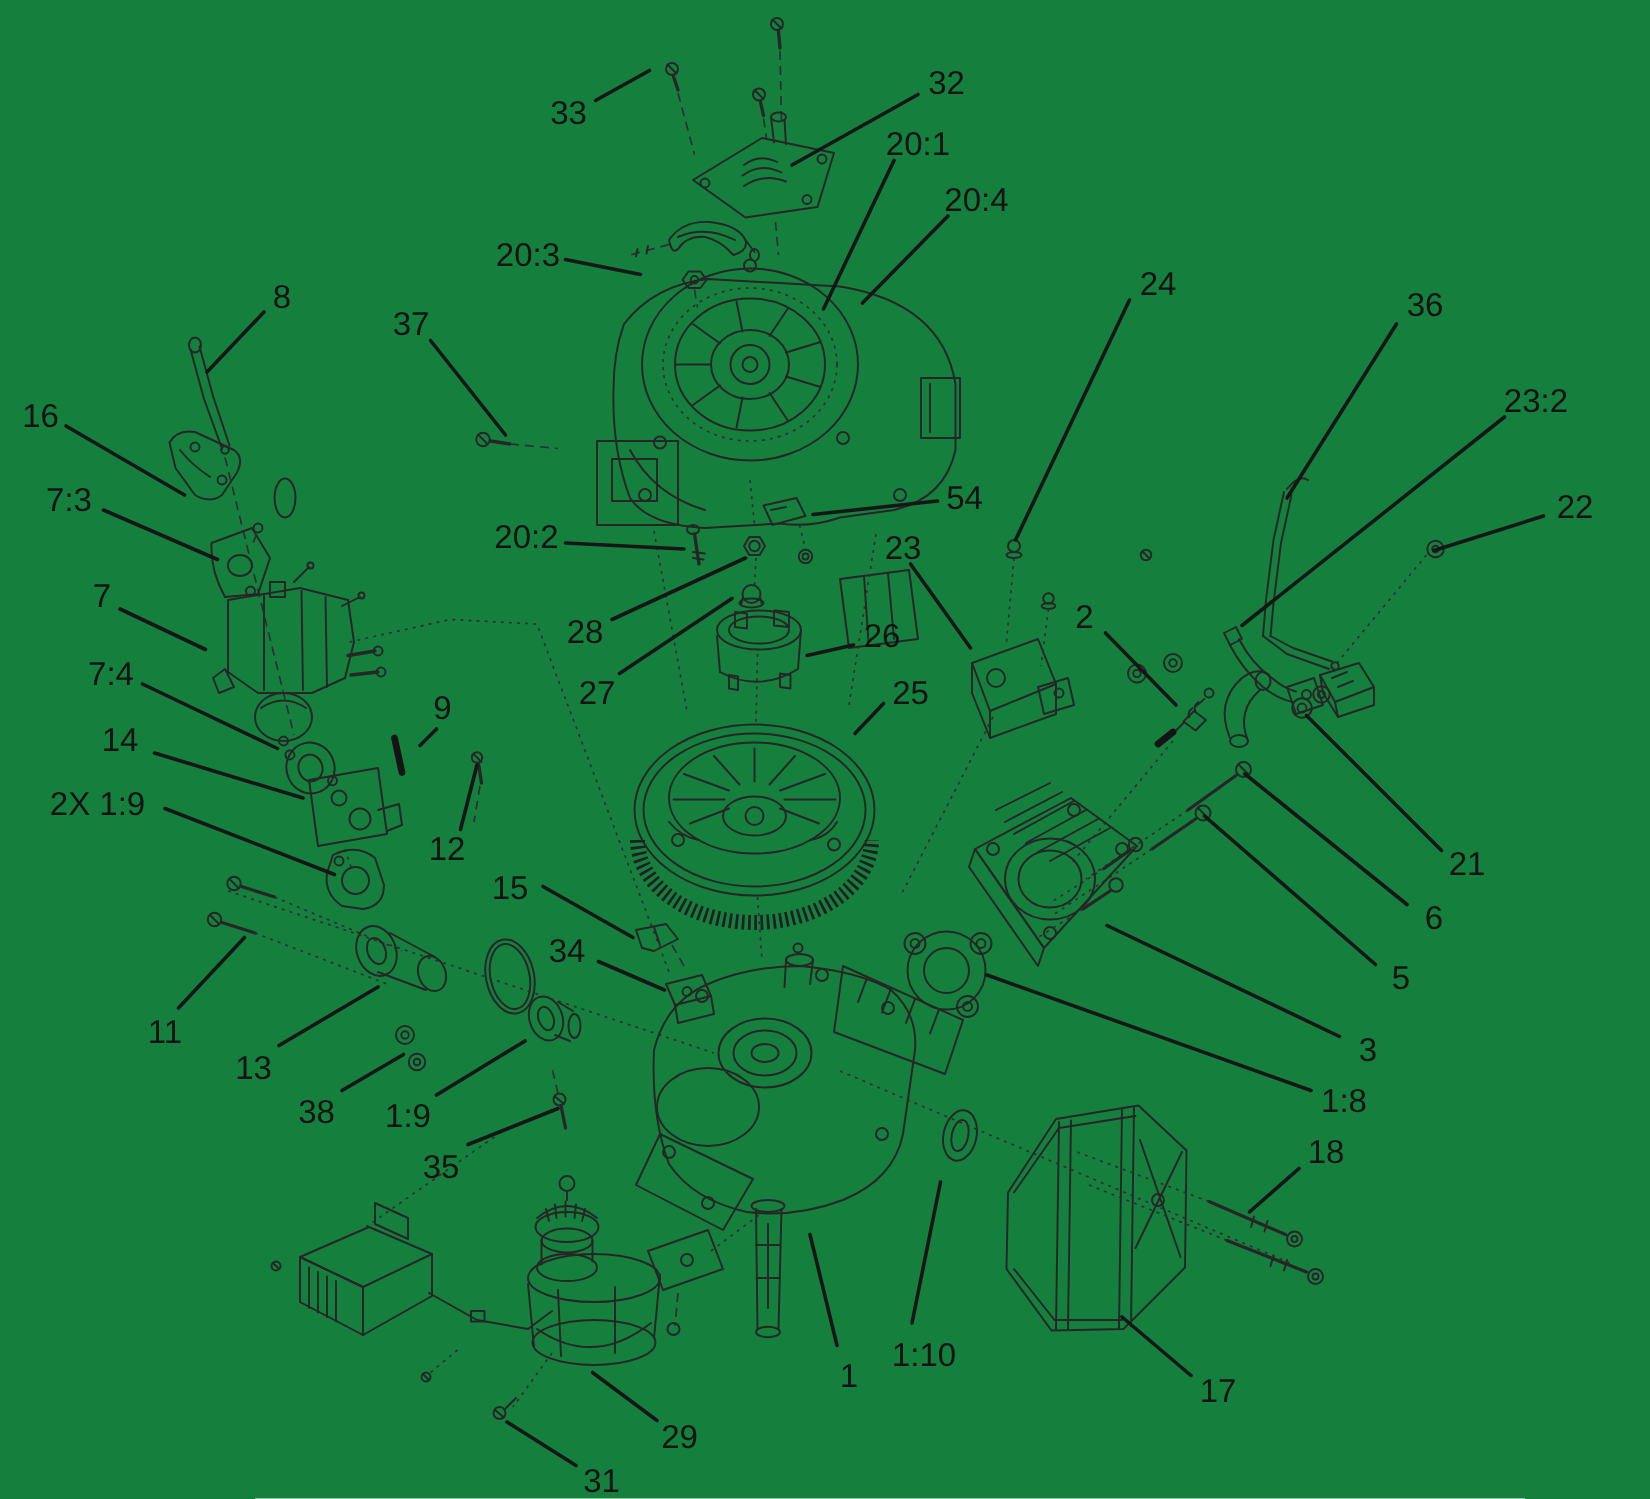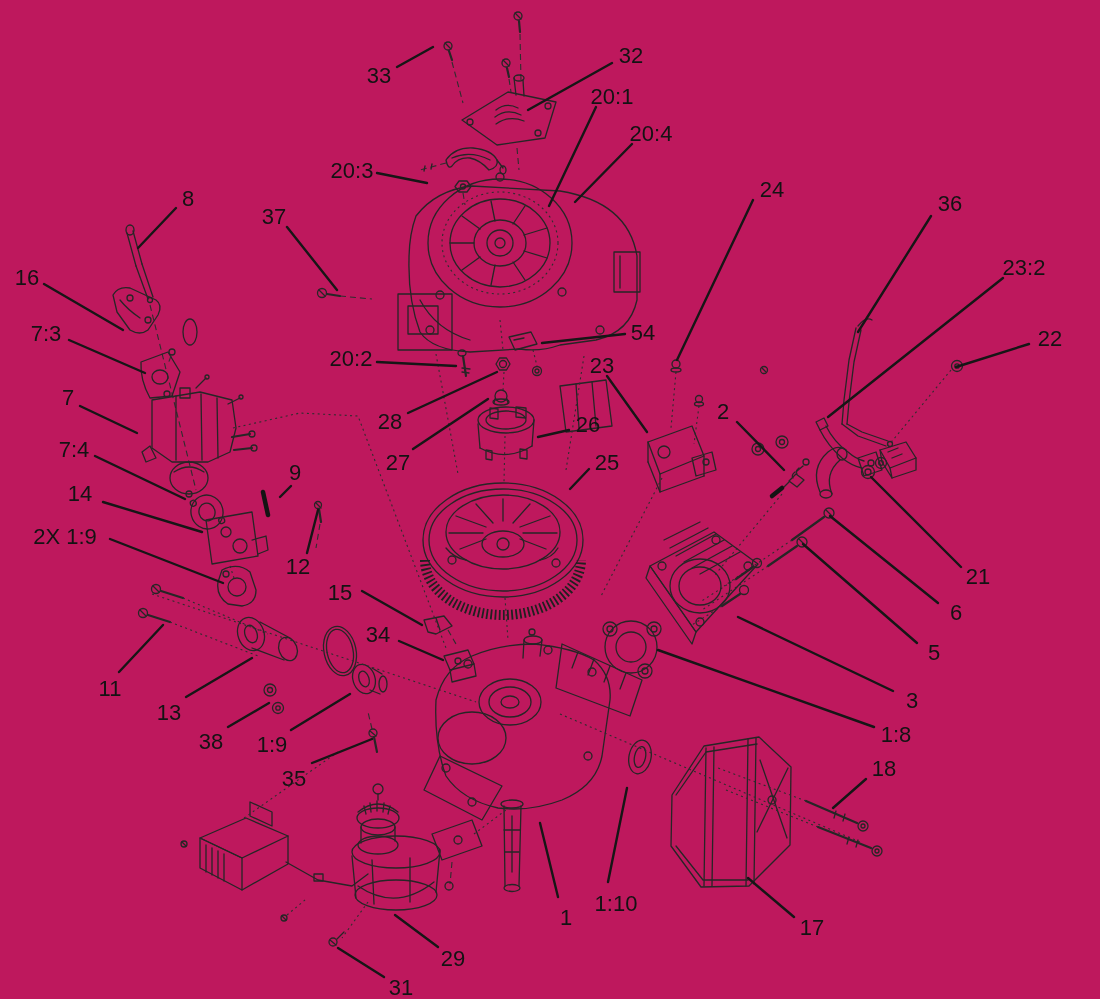--- a/index.html
+++ b/index.html
@@ -1,16 +1,16 @@
 <!DOCTYPE html>
 <html><head>
 <meta charset="utf-8">
 <style>
   html,body{margin:0;padding:0;background:#f7f7f7;}
-  .stage{position:relative;width:1100px;height:999px;background:#be185d;overflow:hidden;
+  .stage{position:relative;width:1100px;height:999px;background:#15803d;overflow:hidden;
          font-family:"Liberation Sans",sans-serif;}
   svg{display:block}
   .art{stroke:#262626;fill:none;stroke-width:1.3;stroke-linecap:round;stroke-linejoin:round;}
   .art2{stroke:#262626;fill:none;stroke-width:2.2;stroke-linecap:round;}
   .dot{stroke:#2e2e2e;fill:none;stroke-width:1.1;stroke-dasharray:2 3.4;}
   .dash{stroke:#2e2e2e;fill:none;stroke-width:1.1;stroke-dasharray:6 4;}
   .thick{stroke:#141414;fill:none;stroke-width:4.5;stroke-linecap:round;}
   .teeth{stroke:#202020;fill:none;stroke-width:10;stroke-dasharray:1.8 2.4;}
   .leader{stroke:#161616;stroke-width:2.4;stroke-linecap:round;}
   text.callout{font-size:22px;fill:#131313;font-family:"Liberation Sans",sans-serif;}

